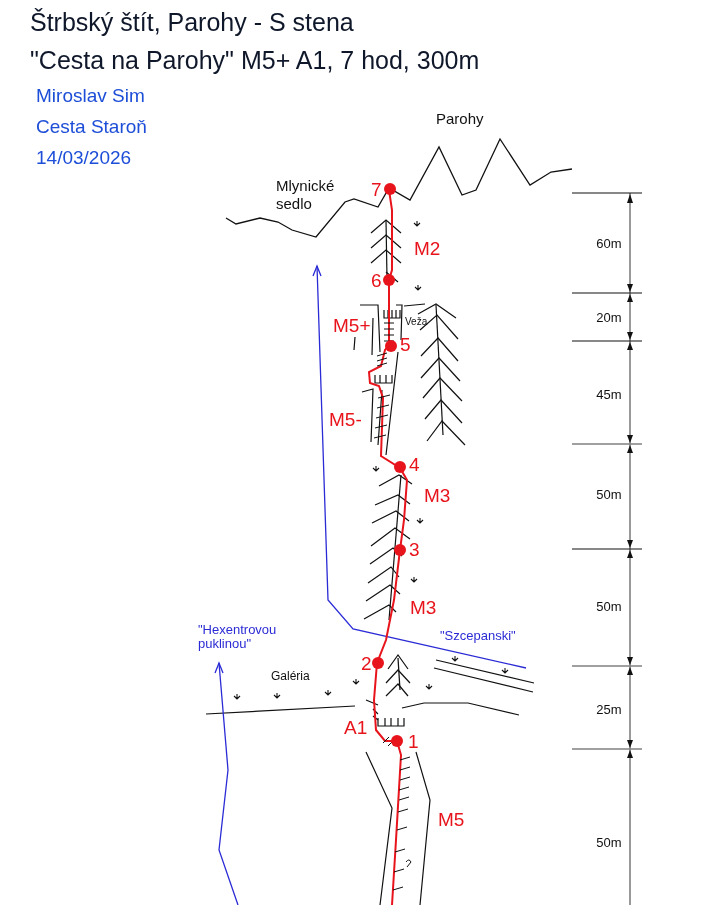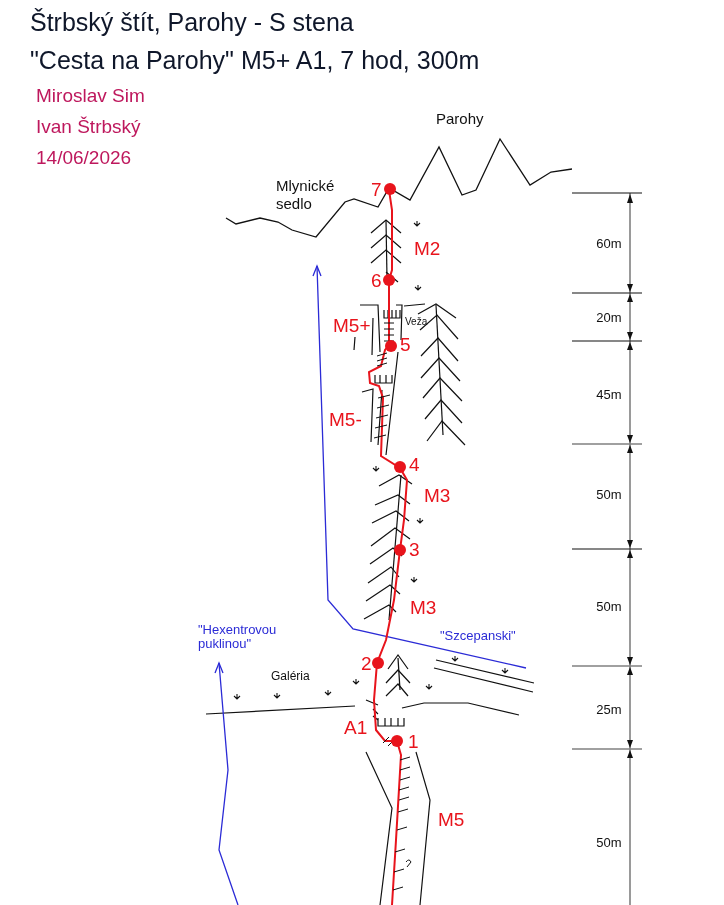--- a/index.html
+++ b/index.html
@@ -1,29 +1,29 @@
 <!DOCTYPE html>
 <html><head>
 <meta charset="utf-8">
 <style>
   html, body { margin: 0; padding: 0; background: #ffffff; }
   body { width: 724px; height: 905px; position: relative; overflow: hidden; font-family: "Liberation Sans", "DejaVu Sans", sans-serif; }
   .title { position: absolute; left: 30px; font-size: 25px; color: #0f172a; white-space: nowrap; }
-  .meta { position: absolute; left: 36px; font-size: 19px; color: #be185d; white-space: nowrap; }
+  .meta { position: absolute; left: 36px; font-size: 19px; color: #1d4ed8; white-space: nowrap; }
   svg { position: absolute; left: 0; top: 0; }
   .lbl { font-family: "Liberation Sans", "DejaVu Sans", sans-serif; }
 </style>
 </head>
 <body>
 
 <div class="title" style="top:8px;">Štrbský štít, Parohy - S stena</div>
 <div class="title" style="top:46px;">"Cesta na Parohy" M5+ A1, 7 hod, 300m</div>
 <div class="meta" style="top:85px;">Miroslav Sim</div>
-<div class="meta" style="top:116px;">Ivan Štrbský</div>
-<div class="meta" style="top:147px;">14/06/2026</div>
+<div class="meta" style="top:116px;">Cesta Staroň</div>
+<div class="meta" style="top:147px;">14/03/2026</div>
 
 <svg width="724" height="905" viewBox="0 0 724 905">
 
   <polyline fill="none" stroke="#111" stroke-width="1.3" points="226,218 236,224 260,218 278,222 292,230 316,237 345,202 354,199 378,207 389,188 410,200 439,147 462,195 476,190 500,139 530,185 551,172 572,169"></polyline>
 
   <g stroke="#808080" stroke-width="1.6">
     <line x1="630" y1="193" x2="630" y2="905"></line>
   </g>
   <g stroke="#111" stroke-width="1.2">
     <line x1="572" y1="193" x2="642" y2="193"></line>

